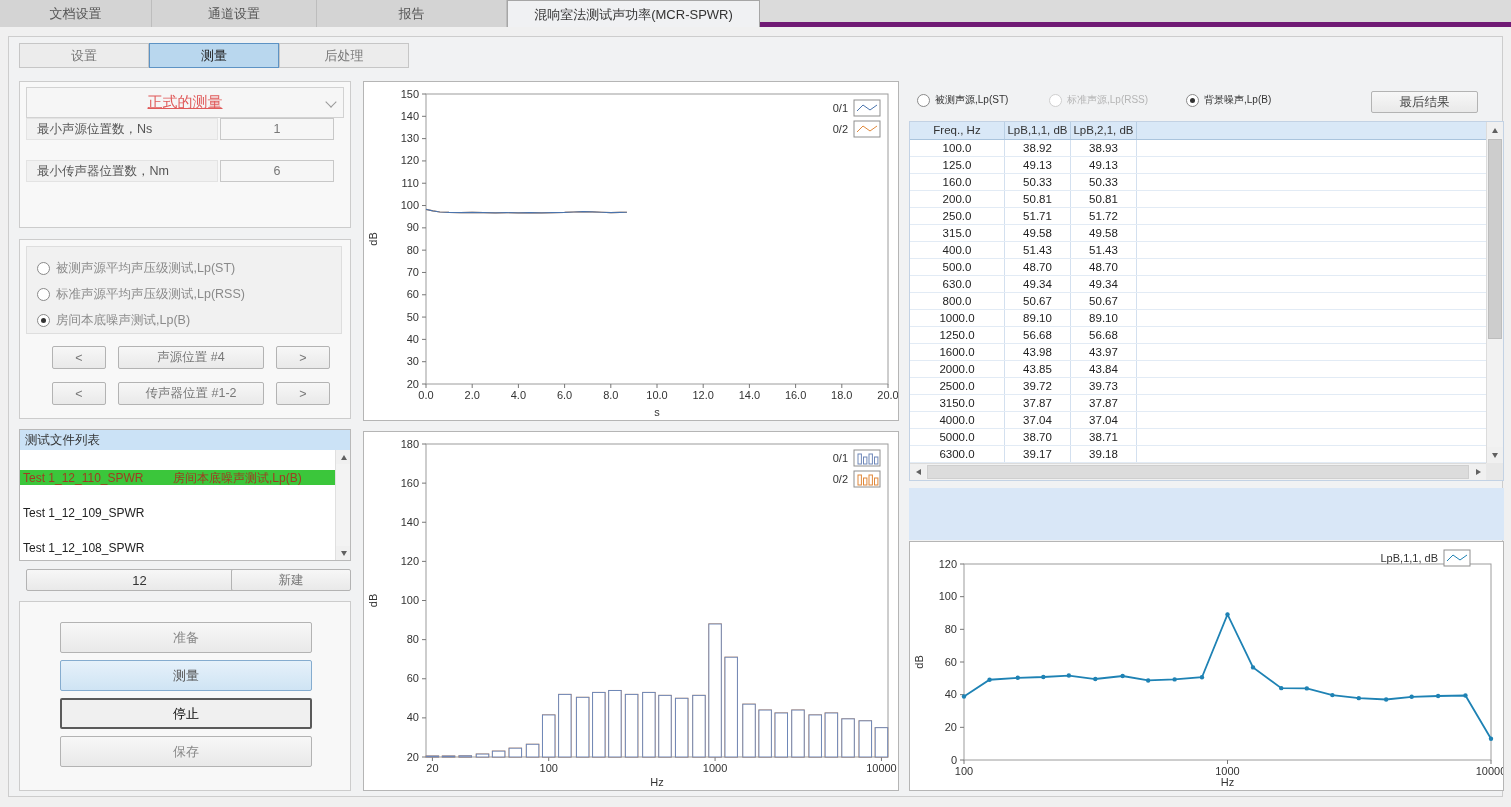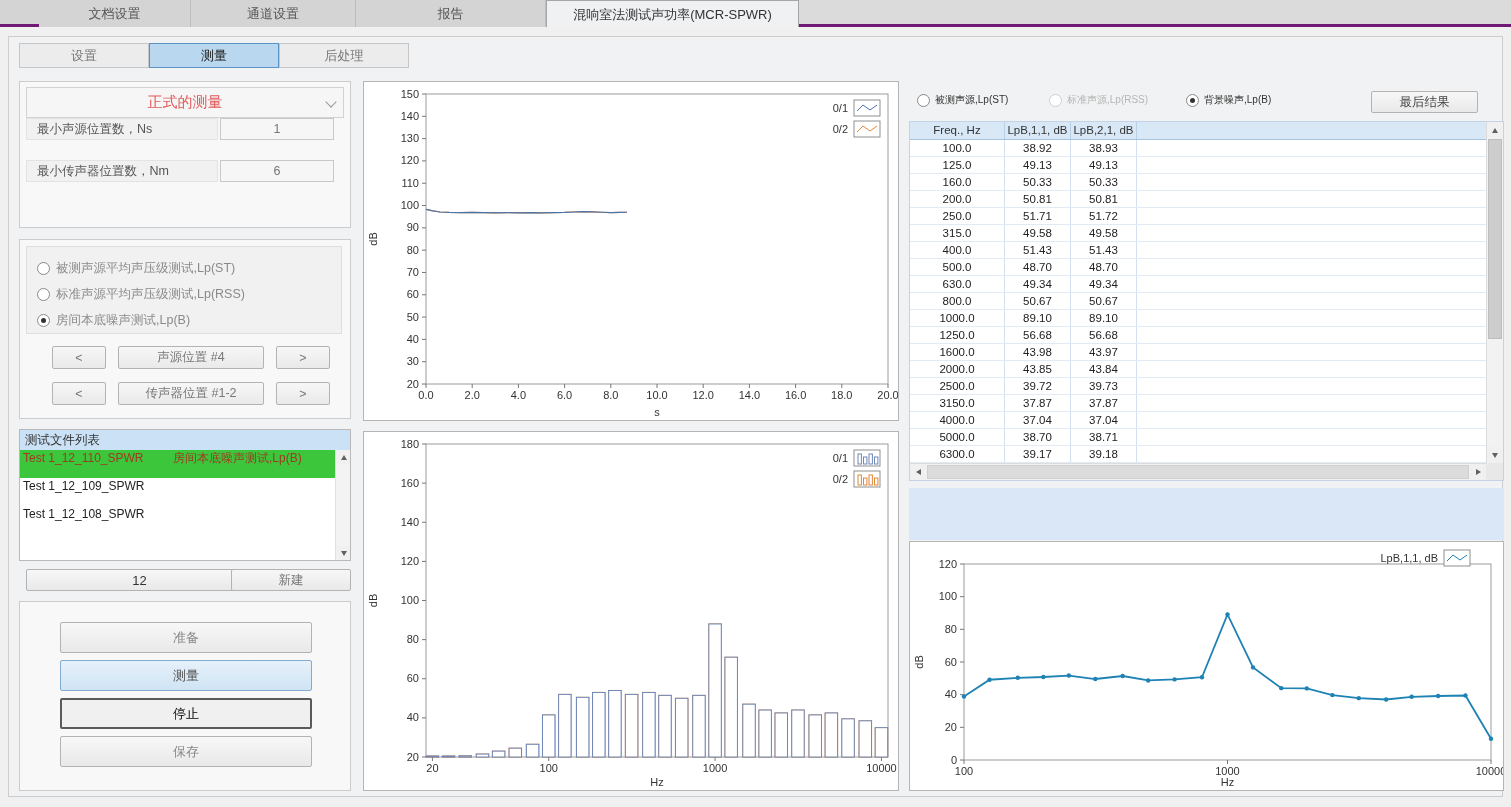--- a/index.html
+++ b/index.html
@@ -2,21 +2,21 @@
 <html><head>
 <meta charset="utf-8">
 <style>
   * { margin:0; padding:0; box-sizing:border-box; }
   html,body { background:#f0f0f0; }
   .root { position:relative; width:1511px; height:807px; background:#f0f0f0;
           font-family:"Liberation Sans","DejaVu Sans",sans-serif; overflow:hidden; }
 
   
   .tabbar { position:absolute; top:0; left:0; width:100%; height:27px; background:#d4d4d4;
-            border-bottom:3px solid #701a75; display:flex;padding-left:39px; }
+            border-bottom:5px solid #701a75; display:flex; }
   .tab { height:27px; line-height:27px; text-align:center; font-size:13px; color:#555;
          border-right:1px solid #bdbdbd; background:#d4d4d4; cursor:default; }
   .tab.w1{width:152px}.tab.w2{width:165px}.tab.w3{width:253px}.tab.w4{width:190px}
   .tab.active { background:#f0f1f3; color:#333; border-top:1px solid #a6a6a6;
                 border-left:1px solid #a6a6a6; border-right:1px solid #a6a6a6; }
   .tab-rest { flex:1; background:#dbdbdb; }
 
   
   .main { position:absolute; left:8px; top:36px; width:1495px; height:761px;
           background:#f1f2f3; border:1px solid #cdcdcd; }
@@ -27,21 +27,21 @@
   .subtab.active { background:#b9d7ee; border-color:#5d93c4; color:#222; }
 
   .panel { position:absolute; background:#f8f8f8; border:1px solid #ccc; }
   .p1 { left:10px; top:44px;  width:332px; height:147px; }
   .p2 { left:10px; top:202px; width:332px; height:180px; }
   .p3 { left:10px; top:392px; width:332px; height:132px; background:#fff; border-color:#b9b9b9; }
   .p4 { left:10px; top:564px; width:332px; height:190px; }
 
   .combo { position:absolute; left:6px; top:5px; width:318px; height:31px; background:#f6f6f6;
            border:1px solid #d2d2d2; display:flex; align-items:center; justify-content:center; }
-  .combo-text { font-size:15px; }
+  .combo-text { font-size:15px;text-decoration:underline; }
   .combo-arrow { position:absolute; right:8px; top:10px; width:8px; height:8px;
                  border-right:1.5px solid #999; border-bottom:1.5px solid #999; transform:rotate(45deg); }
 
   .frow { position:absolute; left:4px; width:324px; height:22px; }
   .fr1{top:36px}.fr2{top:78px}
   .flabel { position:absolute; left:2px; top:0; width:192px; height:22px; line-height:20px;
             padding-left:10px; font-size:12.5px; color:#555; background:#f1f1f1; border:1px solid #e3e3e3; }
   .finput { position:absolute; left:196px; top:0; width:114px; height:22px; line-height:20px;
             text-align:center; font-size:12.5px; color:#777; background:#f6f6f6; border:1px solid #c8c8c8; }
 
@@ -58,22 +58,22 @@
   .btn { background:linear-gradient(#f7f7f7,#e9e9e9); border:1px solid #b3b3b3; border-radius:2px;
          color:#777; font-size:12.5px; display:flex; align-items:center; justify-content:center; }
   .navbtn { position:absolute; height:23px; }
   .nr1{top:106px}.nr2{top:142px}
   .nprev{left:32px;width:54px}.nmid{left:98px;width:146px}.nnext{left:256px;width:54px}
 
   .fl-header { height:20px; background:#cbe2f6; font-size:12.5px; color:#333; line-height:20px; padding-left:5px; }
   .fl-body { position:absolute; left:0; top:20px; right:0; bottom:0; background:#fff; overflow:hidden; }
   .fl-scroll { position:absolute; right:0; top:0; width:15px; bottom:0; background:#f3f3f3; border-left:1px solid #e0e0e0; }
   .fl-items { position:absolute; left:0; top:0; right:15px; bottom:0; }
-  .fl-item { height:28px; line-height:16px; font-size:12px; color:#222; padding-left:3px;
-             white-space:nowrap; overflow:hidden; }
+  .fl-item { height:15px; line-height:16px; font-size:12px; color:#222; padding-left:3px;
+             white-space:nowrap; overflow:hidden;margin-top:20px; }
   .fl-name { display:inline-block; width:150px; }
 
   .crow { position:absolute; left:10px; top:532px; width:332px; height:22px; }
   .btn-12 { position:absolute; left:7px; top:0; width:227px; height:22px; color:#333; font-size:13px; }
   .btn-new { position:absolute; left:212px; top:0; width:120px; height:22px; }
 
   .act { position:absolute; left:40px; width:252px; height:31px; font-size:13px; color:#888; }
   .a1{top:20px}.a2{top:58px}.a3{top:96px}.a4{top:134px}
   .act.measure { background:linear-gradient(#e6f1fa,#cfe4f4); border-color:#85accf; color:#555; }
   .act.stop { border:2px solid #5a5a5a; background:#f0f0f0; color:#000; }

